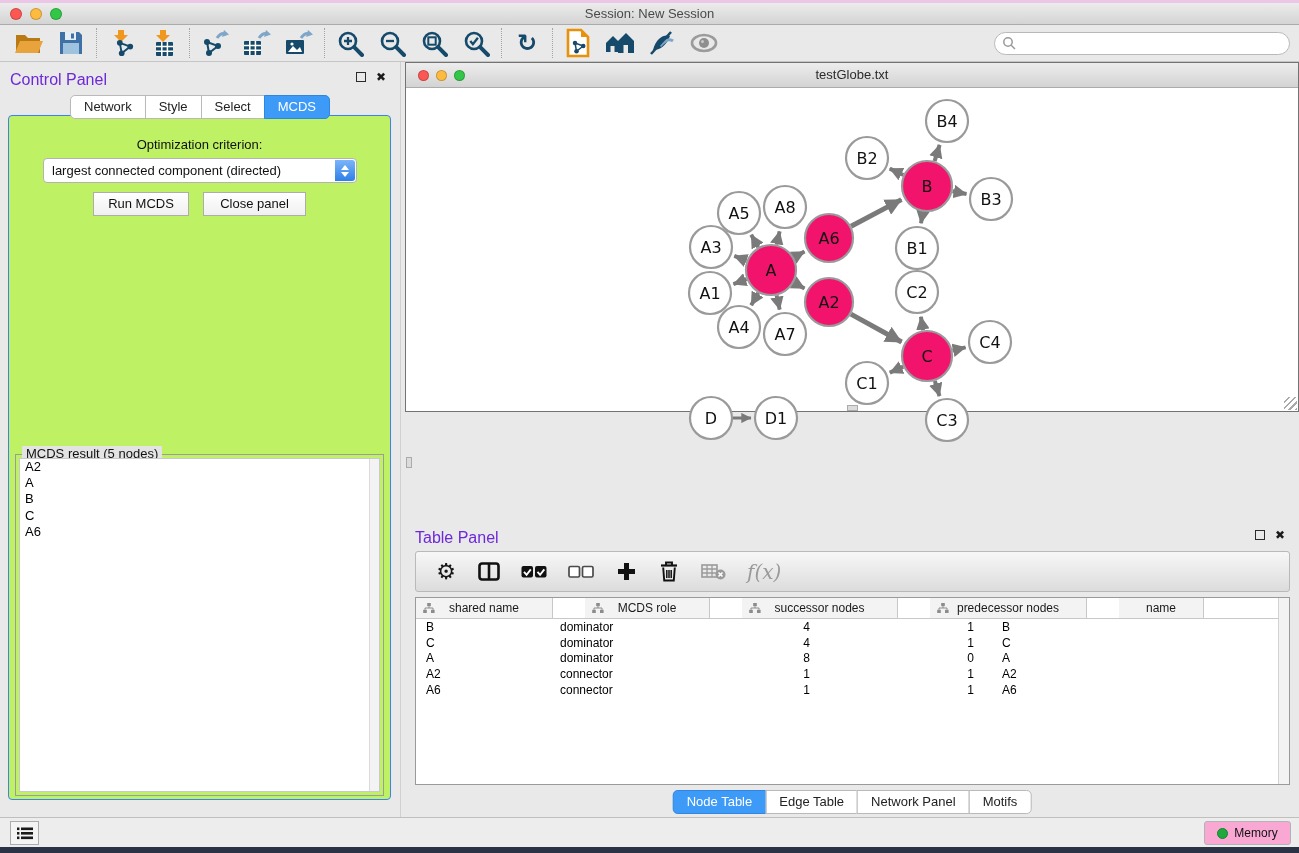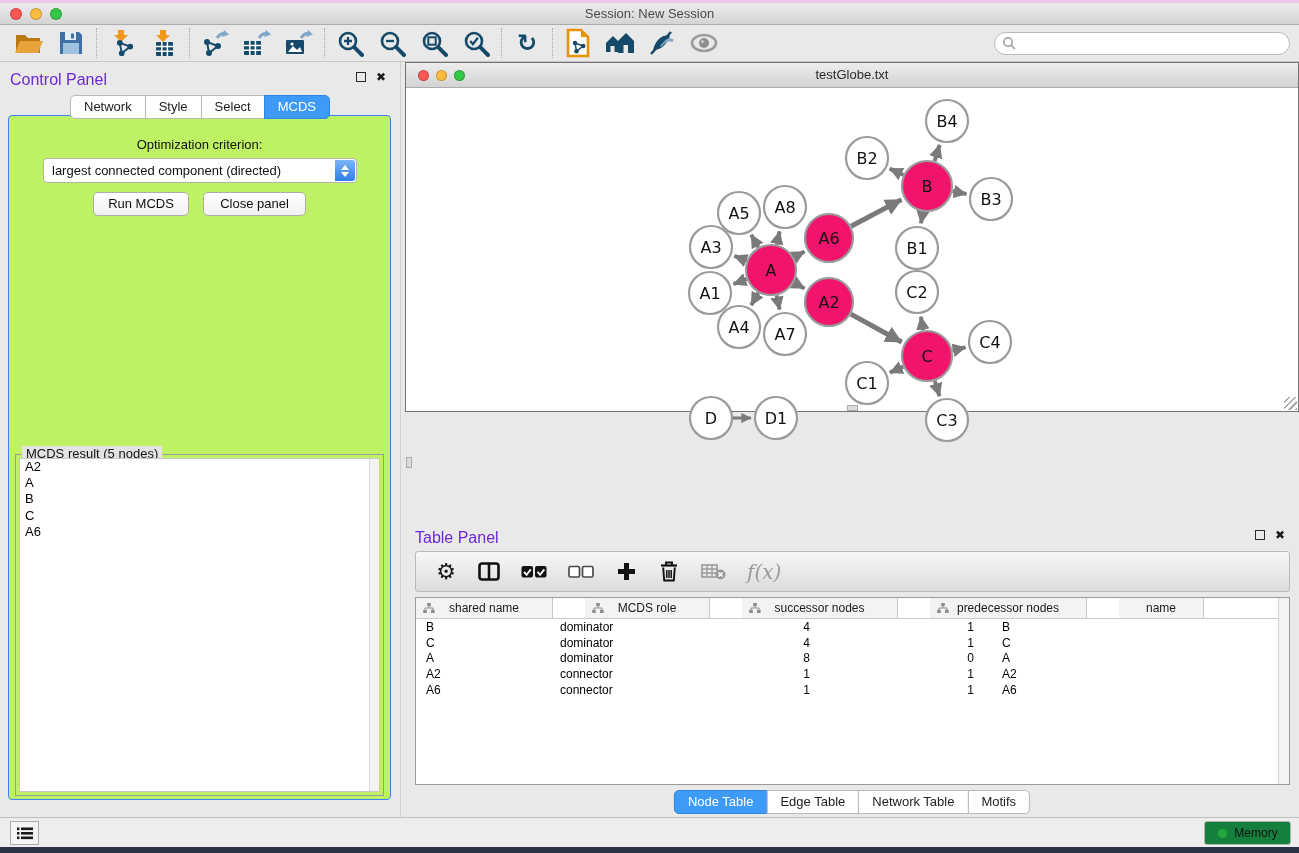--- a/index.html
+++ b/index.html
@@ -46,21 +46,21 @@
     border:1px solid #3b82f6; border-radius:4px; z-index:1; }
   .opt-label { position:absolute; left:0; right:0; top:21px; text-align:center; font-size:13px; color:#111; }
   .dropdown { position:absolute; left:34px; top:42px; width:314px; height:25px; background:#fff;
     border:1px solid #B3B3B3; border-radius:4px; font-size:13px; color:#111; }
   .dropdown .dd-text { position:absolute; left:8px; top:4px; }
   .dd-spin { position:absolute; right:1px; top:1px; bottom:1px; width:20px; border-radius:0 3px 3px 0;
     background:linear-gradient(#7CB5F9,#2E7FE8); display:flex; flex-direction:column; align-items:center; justify-content:center; gap:2px; }
   .dd-spin .tri-up { width:0;height:0;border-left:4px solid transparent;border-right:4px solid transparent;border-bottom:5px solid #fff; }
   .dd-spin .tri-dn { width:0;height:0;border-left:4px solid transparent;border-right:4px solid transparent;border-top:5px solid #fff; }
   .cp-btn { position:absolute; top:76px; height:24px; background:linear-gradient(#FFFFFF,#F0F0F0);
-    border:1px solid #ADADAD; border-radius:5px; font-size:13px; color:#111; text-align:center; padding-top:3px; }
+    border:1px solid #ADADAD; border-radius:0; font-size:13px; color:#111; text-align:center; padding-top:3px; }
   .btn-run { left:84px; width:96px; }
   .btn-close { left:194px; width:103px; }
 
   .mcds-fieldset { position:absolute; left:6px; right:6px; top:338px; height:342px; border:1px solid #9C9C9C; }
   .mcds-legend { position:absolute; left:6px; top:-9px; background:#E3E3E3; padding:0 4px; font-size:13px; color:#111; }
   .mcds-list { position:absolute; inset:3px; background:#fff; border:1px solid #C9C9C9; }
   .mcds-item { font-size:13px; color:#000; line-height:16.2px; padding-left:5px; }
   .mcds-list .vtrack { position:absolute; right:0; top:0; bottom:0; width:10px; background:#F3F3F3; border-left:1px solid #DADADA; }
 
   
@@ -95,21 +95,21 @@
     font-size:12px; color:#000; align-items:center; }
   .nt-cell.c0 { padding-left:10px; } .nt-cell.c1 { padding-left:7px; }
   .nt-cell.c2 { text-align:right; padding-right:24px; } .nt-cell.c3 { text-align:right; padding-right:17px; }
   .nt-cell.c4 { padding-left:11px; }
   .nt-vtrack { position:absolute; right:0; top:0; bottom:0; width:11px; background:#F3F3F3; border-left:1px solid #D2D2D2; }
   .tp-tabs { position:absolute; left:50%; transform:translateX(-50%); top:270px; }
 
   
   .status-bar { position:absolute; left:0; top:817px; width:100%; height:30px; background:#EDEDED; border-top:1px solid #BFBFBF; }
   .list-btn { position:absolute; left:10px; top:3px; width:29px; height:24px; background:#F4F4F4; border:1px solid #ACACAC; display:flex; align-items:center; justify-content:center; }
-  .memory-btn { position:absolute; right:8px; top:3px; width:87px; height:24px; background:#15803d; border:1px solid #B3B3B3; border-radius:3px;
+  .memory-btn { position:absolute; right:8px; top:3px; width:87px; height:24px; background:#f9a8d4; border:1px solid #B3B3B3; border-radius:3px;
     display:flex; align-items:center; justify-content:center; gap:6px; font-size:12px; color:#111; }
   .mem-dot { width:11px; height:11px; border-radius:50%; background:#1FA83D; border:0.5px solid #15842D; }
   .desktop-strip { position:absolute; left:0; top:847px; width:100%; height:6px; background:#2A3245; }
 </style>
 </head>
 <body>
 
 <div class="screen">
 
   <div class="top-strip"></div>
@@ -590,21 +590,21 @@
             <div class="nt-cell c3">1</div>
             <div class="nt-cell c4">A6</div>
             <div class="nt-cell c5"></div>
           </div>
         </div>
       <div class="nt-vtrack"></div>
     </div>
     <div class="seg-tabs tp-tabs" id="tp-tabs">
         <div class="seg active">Node Table</div>
         <div class="seg">Edge Table</div>
-        <div class="seg">Network Table</div>
+        <div class="seg">Network Panel</div>
         <div class="seg">Motifs</div>
       </div>
   </div>
 
   <div class="status-bar">
     <div class="list-btn">
       <svg width="16" height="13" viewBox="0 0 16 13">
         <g fill="#1b1b1b">
             <rect x="4" y="0.5" width="12" height="2.6"></rect>
             <rect x="4" y="5" width="12" height="2.6"></rect>

